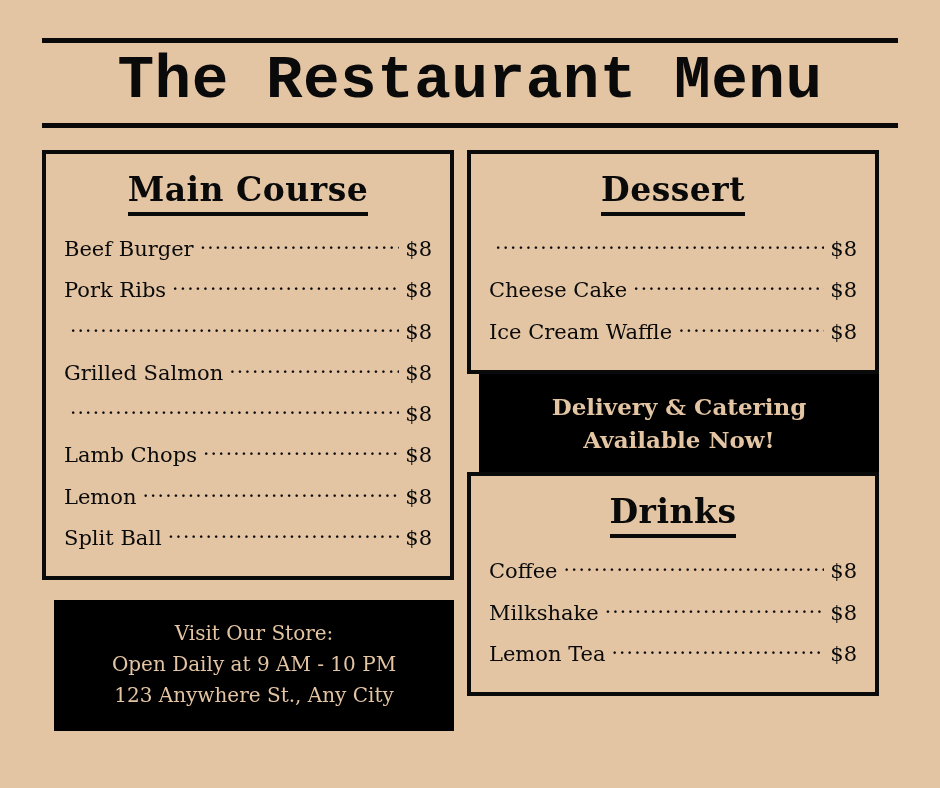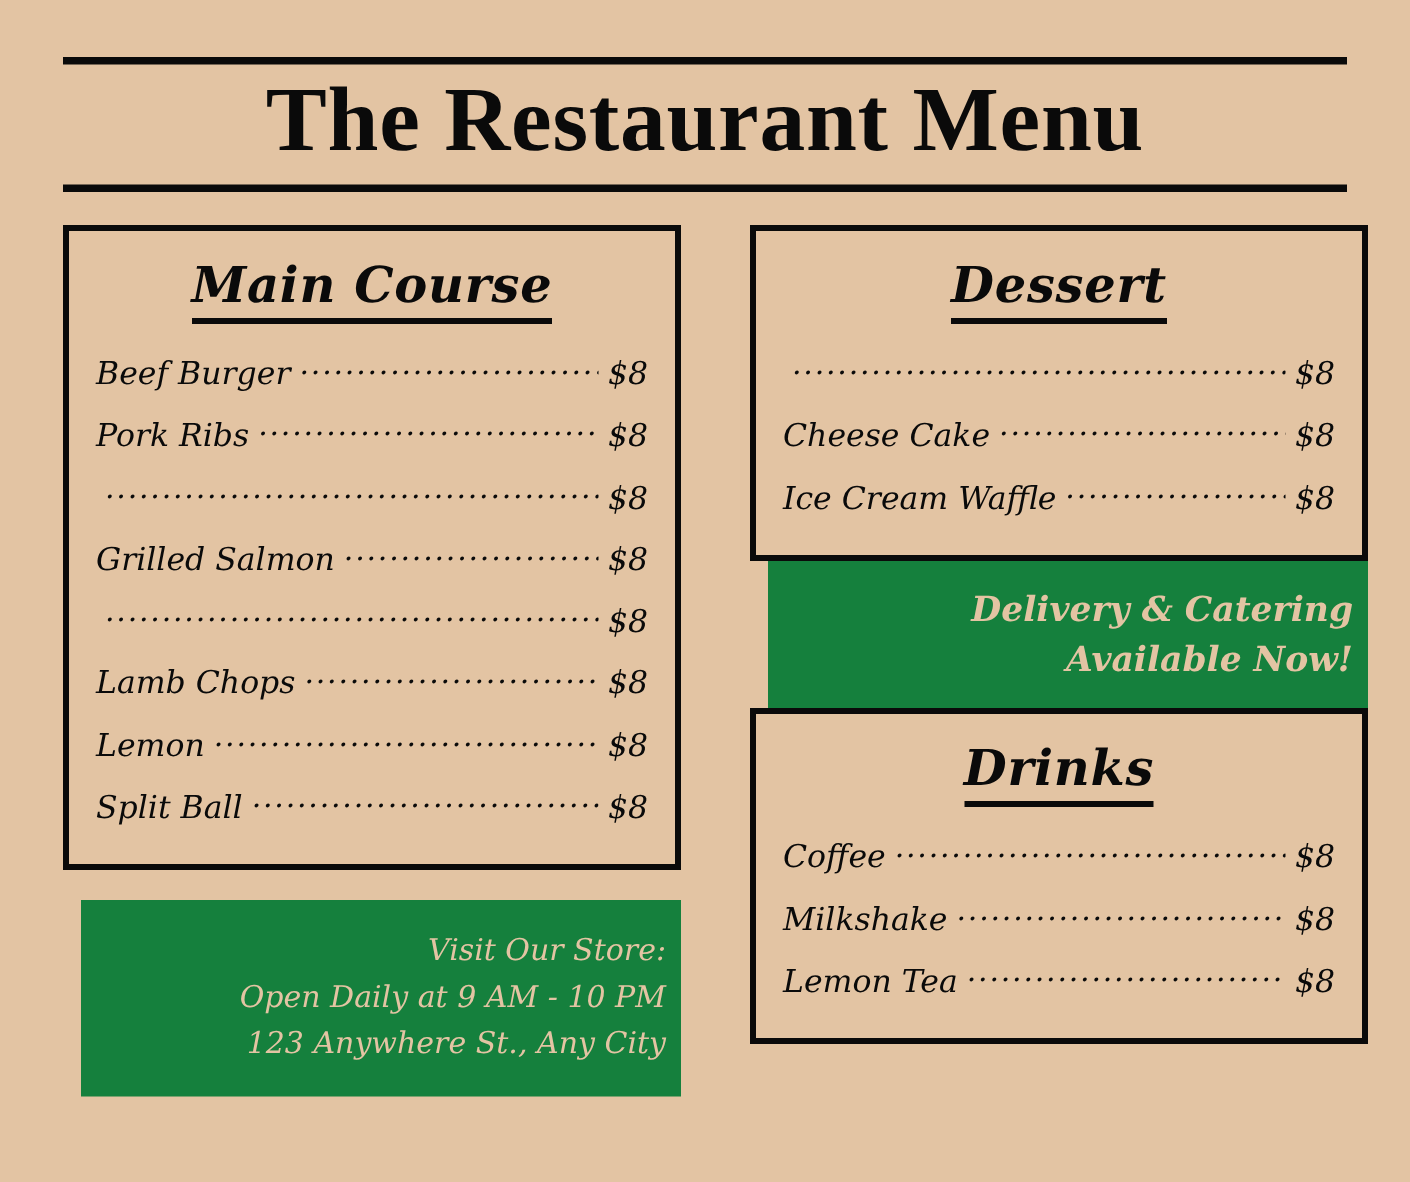--- a/index.html
+++ b/index.html
@@ -23,34 +23,33 @@
   
   .title-block {
     margin: 38px 42px 0 42px;
     border-top: 5px solid #0a0a0a;
     border-bottom: 5px solid #0a0a0a;
     padding: 6px 0 10px 0;
     text-align: center;
   }
   .title-block h1 {
     margin: 0;
-    font-family: Liberation Serif, serif;
+    font-family: Liberation Mono, monospace;
     font-weight: 700;
     font-size: 61px;
     line-height: 1.05;
     letter-spacing: 0.5px;
   }
 
   
   .columns {
     display: flex;
-    gap: 46px;
+    gap: 13px;
     margin: 22px 42px 0 42px;
     align-items: flex-start;
-    font-style: italic;
   }
   .col-left { width: 412px; flex: 0 0 412px; }
   .col-right { width: 412px; flex: 0 0 412px; }
 
   
   .card {
     border: 4px solid #0a0a0a;
     background: #e3c4a3;
     padding: 14px 18px 18px 18px;
   }
@@ -93,23 +92,23 @@
     color: #0a0a0a;
     position: absolute;
     left: 0;
     bottom: 0.05em;
     white-space: nowrap;
   }
   .menu-price { flex: 0 0 auto; font-size: 21px; }
 
   
   .banner {
-    background: #15803d;
+    background: #000000;
     color: #e3c4a3;
-    text-align: right;
+    text-align: center;
     padding: 16px 10px;
     margin-left: 12px;
   }
   .banner-line {
     font-size: 23px;
     font-weight: 700;
     line-height: 1.45;
     display: block;
   }
   .banner.store {

